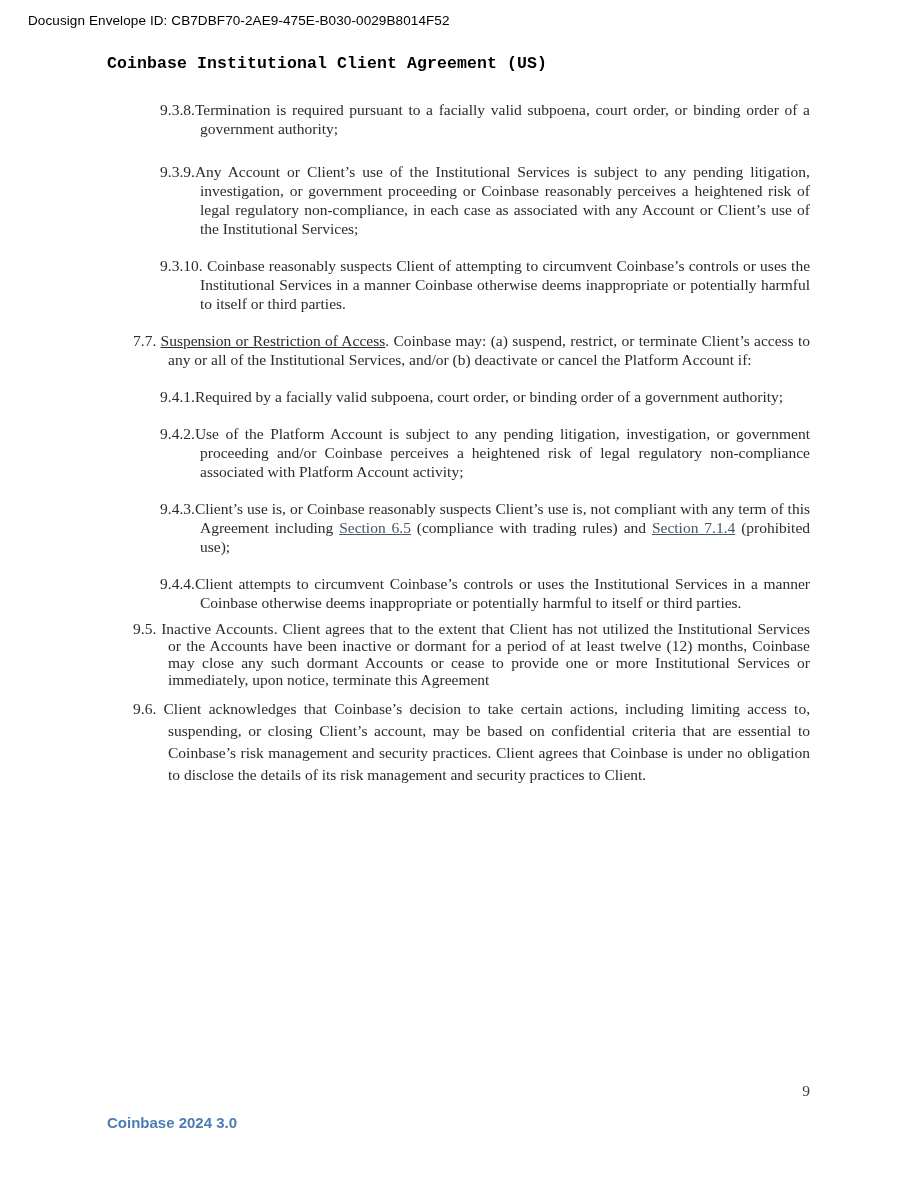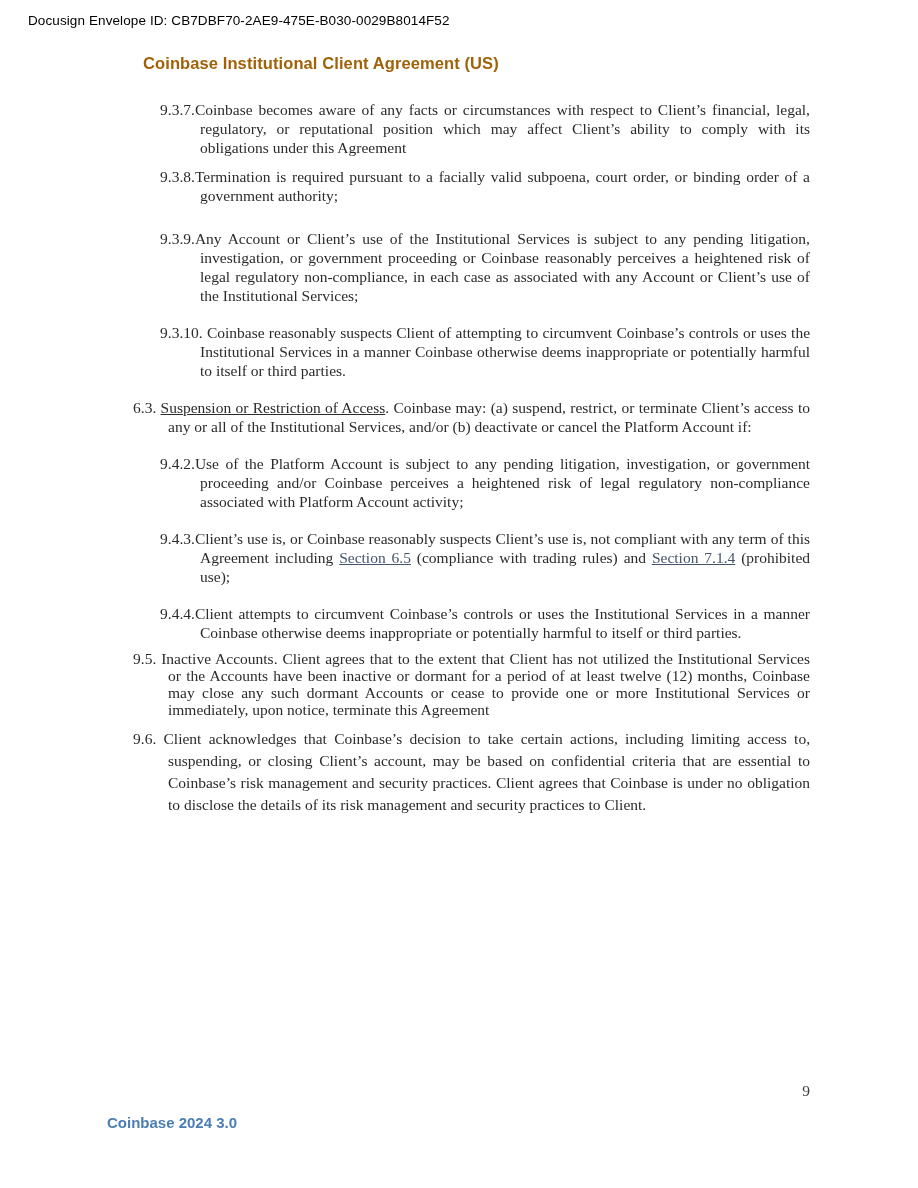--- a/index.html
+++ b/index.html
@@ -18,26 +18,25 @@
     left: 28px;
     font-family: "Liberation Sans", sans-serif;
     font-size: 13.5px;
     color: #000000;
     letter-spacing: 0.1px;
   }
   .doc-title {
     position: absolute;
     top: 54px;
     left: 107px;
-    font-family: Liberation Sans, sans-serif;
+    font-family: Liberation Mono, monospace;
     font-size: 16.5px;
     font-weight: bold;
-    color: #a16207;
+    color: #000000;
     letter-spacing: 0.1px;
-    margin-left: 36px;
   }
   .content {
     position: absolute;
     top: 100px;
     left: 133px;
     width: 677px;
     font-size: 15.5px;
     line-height: 19px;
     text-align: justify;
   }
@@ -77,31 +76,31 @@
 </head>
 <body>
 
 <div class="docusign-line">Docusign Envelope ID: CB7DBF70-2AE9-475E-B030-0029B8014F52</div>
 
 <div class="doc-title">Coinbase Institutional Client Agreement (US)</div>
 
 <div class="content">
 
 
-  <p class="clause l2 gap-sm"><span>9.3.7.</span><span>Coinbase becomes aware of any facts or circumstances with respect to Client’s financial, legal, regulatory, or reputational position which may affect Client’s ability to comply with its obligations under this Agreement</span></p>
 
   <p class="clause l2 gap-lg"><span>9.3.8.</span><span>Termination is required pursuant to a facially valid subpoena, court order, or binding order of a government authority;</span></p>
 
   <p class="clause l2"><span>9.3.9.</span><span>Any Account or Client’s use of the Institutional Services is subject to any pending litigation, investigation, or government proceeding or Coinbase reasonably perceives a heightened risk of legal regulatory non-compliance, in each case as associated with any Account or Client’s use of the Institutional Services;</span></p>
 
   <p class="clause l2"><span>9.3.10. </span><span>Coinbase reasonably suspects Client of attempting to circumvent Coinbase’s controls or uses the Institutional Services in a manner Coinbase otherwise deems inappropriate or potentially harmful to itself or third parties.</span></p>
 
 
-  <p class="clause l1"><span>6.3. </span><span class="u">Suspension or Restriction of Access</span><span>. Coinbase may: (a) suspend, restrict, or terminate Client’s access to any or all of the Institutional Services, and/or (b) deactivate or cancel the Platform Account if:</span></p>
+  <p class="clause l1"><span>7.7. </span><span class="u">Suspension or Restriction of Access</span><span>. Coinbase may: (a) suspend, restrict, or terminate Client’s access to any or all of the Institutional Services, and/or (b) deactivate or cancel the Platform Account if:</span></p>
 
+  <p class="clause l2"><span>9.4.1.</span><span>Required by a facially valid subpoena, court order, or binding order of a government authority;</span></p>
 
   <p class="clause l2"><span>9.4.2.</span><span>Use of the Platform Account is subject to any pending litigation, investigation, or government proceeding and/or Coinbase perceives a heightened risk of legal regulatory non-compliance associated with Platform Account activity;</span></p>
 
   <p class="clause l2"><span>9.4.3.</span><span>Client’s use is, or Coinbase reasonably suspects Client’s use is, not compliant with any term of this Agreement including </span><span class="xref">Section 6.5</span><span> (compliance with trading rules) and </span><span class="xref">Section 7.1.4</span><span> (prohibited use);</span></p>
 
   <p class="clause l2 gap-xs"><span>9.4.4.</span><span>Client attempts to circumvent Coinbase’s controls or uses the Institutional Services in a manner Coinbase otherwise deems inappropriate or potentially harmful to itself or third parties.</span></p>
 
   <p class="clause l1 lh-lg gap-sm"><span>9.5. </span><span>Inactive Accounts. Client agrees that to the extent that Client has not utilized the Institutional Services or the Accounts have been inactive or dormant for a period of at least twelve (12) months, Coinbase may close any such dormant Accounts or cease to provide one or more Institutional Services or immediately, upon notice, terminate this Agreement</span></p>
 
   <p class="clause l1 lh-md"><span>9.6. </span><span>Client acknowledges that Coinbase’s decision to take certain actions, including limiting access to, suspending, or closing Client’s account, may be based on confidential criteria that are essential to Coinbase’s risk management and security practices. Client agrees that Coinbase is under no obligation to disclose the details of its risk management and security practices to Client.</span></p>

